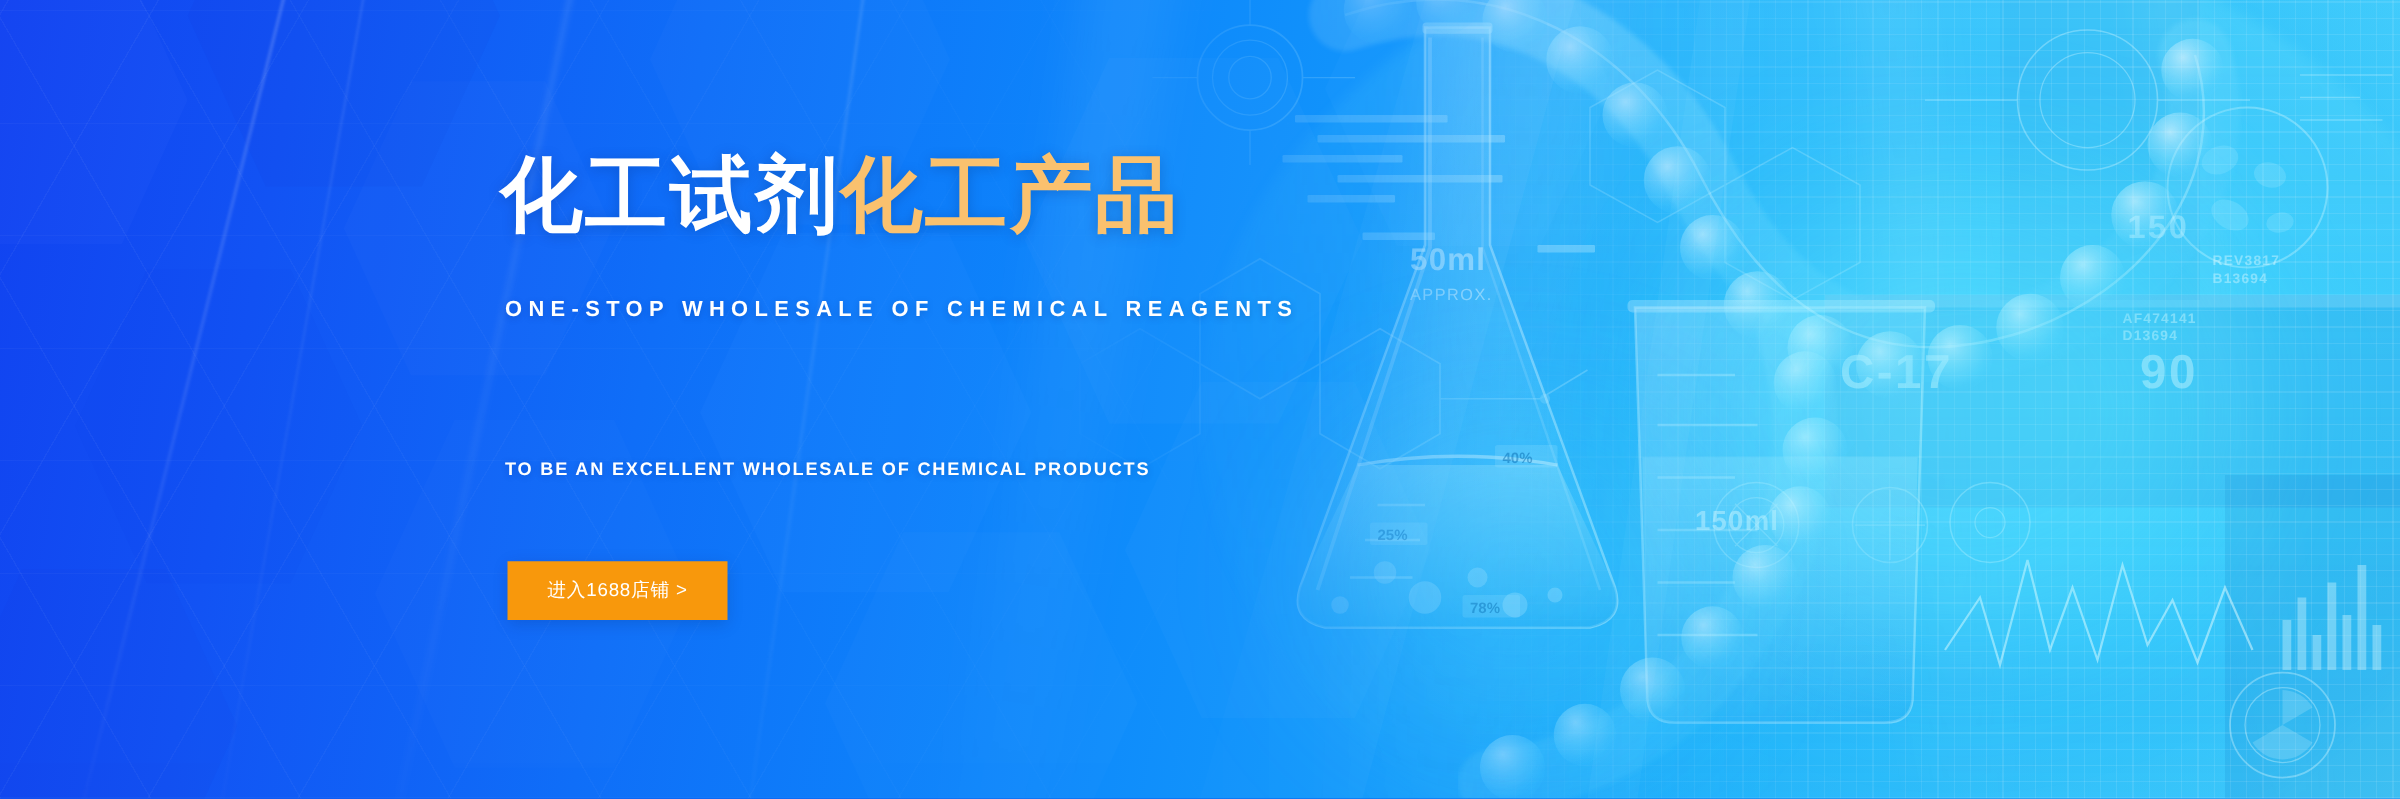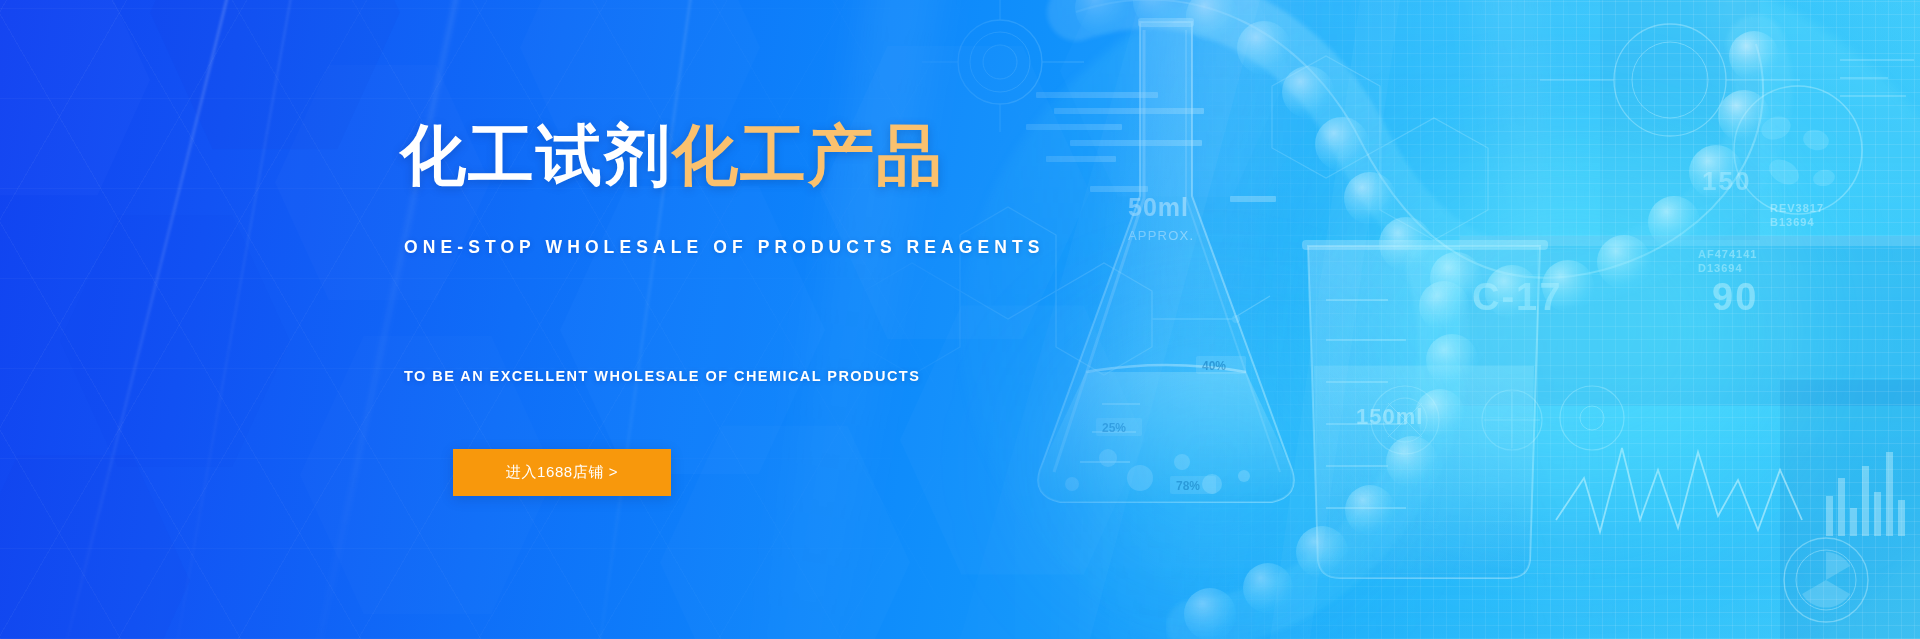--- a/index.html
+++ b/index.html
@@ -134,31 +134,30 @@
     font-size:14.5px;
     font-weight:bold;
     letter-spacing:1.45px;
     white-space:nowrap;
     text-shadow:0 1px 5px rgba(0,40,120,0.25);
   }
 
   .cta {
     position:absolute;
     left:6px; top:449px;
-    width:218px; height:47px;
+    width:176px; height:47px;
     background:#f8980c;
     border:0;
     color:#ffffff;
     font-size:15px;
     font-family:"Liberation Sans","DejaVu Sans",sans-serif;
     letter-spacing:.6px;
     cursor:pointer;
     display:flex; align-items:center; justify-content:center;
     box-shadow:0 3px 12px rgba(0,40,110,0.20);
-    margin-left:47px;
   }
 </style>
 </head>
 <body>
 
 <div id="banner">
 
   <div class="hexlayer"></div>
 
   <div class="hexsolid">
@@ -424,21 +423,21 @@
 
   <div class="techgrid"></div>
 
   <div class="glow" style="right:140px; top:150px; width:420px; height:360px; background:rgba(120,240,255,0.28);"></div>
   <div class="glow" style="left:1060px; top:330px; width:300px; height:260px; background:rgba(90,225,255,0.22);"></div>
 
   <div class="content">
 
     <div class="headline"><span class="w">化工试剂</span><span class="o">化工产品</span></div>
 
-    <div class="sub-en-1">ONE-STOP WHOLESALE OF PRODUCTS REAGENTS</div>
+    <div class="sub-en-1">ONE-STOP WHOLESALE OF CHEMICAL REAGENTS</div>
 
 
     <div class="sub-en-2">TO BE AN EXCELLENT WHOLESALE OF CHEMICAL PRODUCTS</div>
 
     <button class="cta" type="button">进入1688店铺 &gt;</button>
   </div>
 
 </div>
 
 </body></html>

